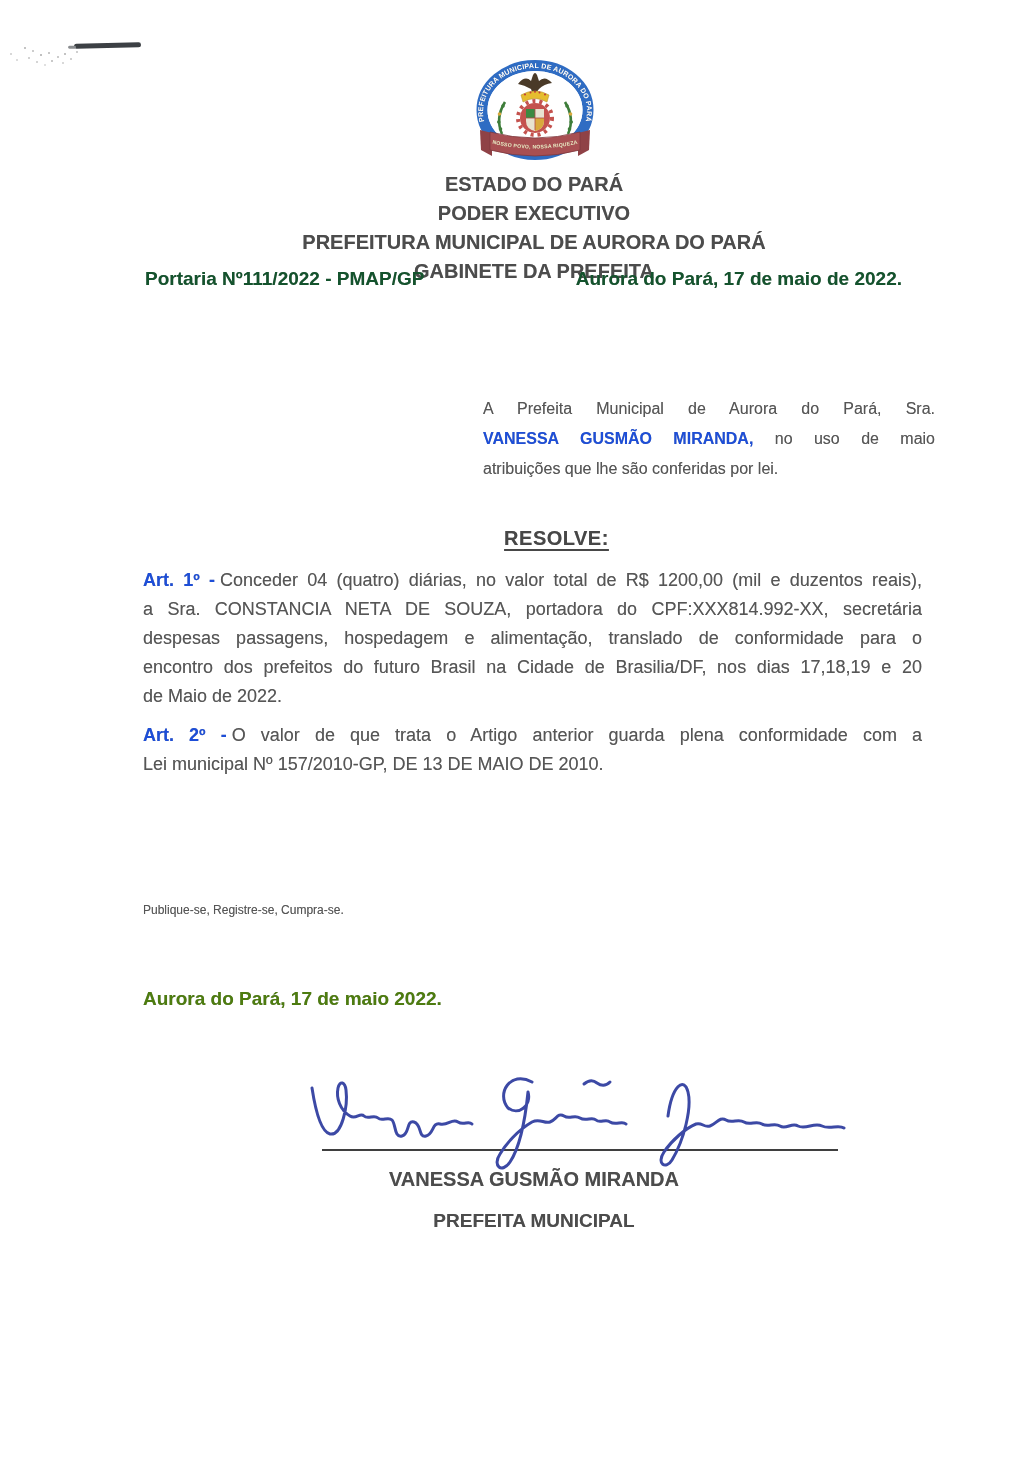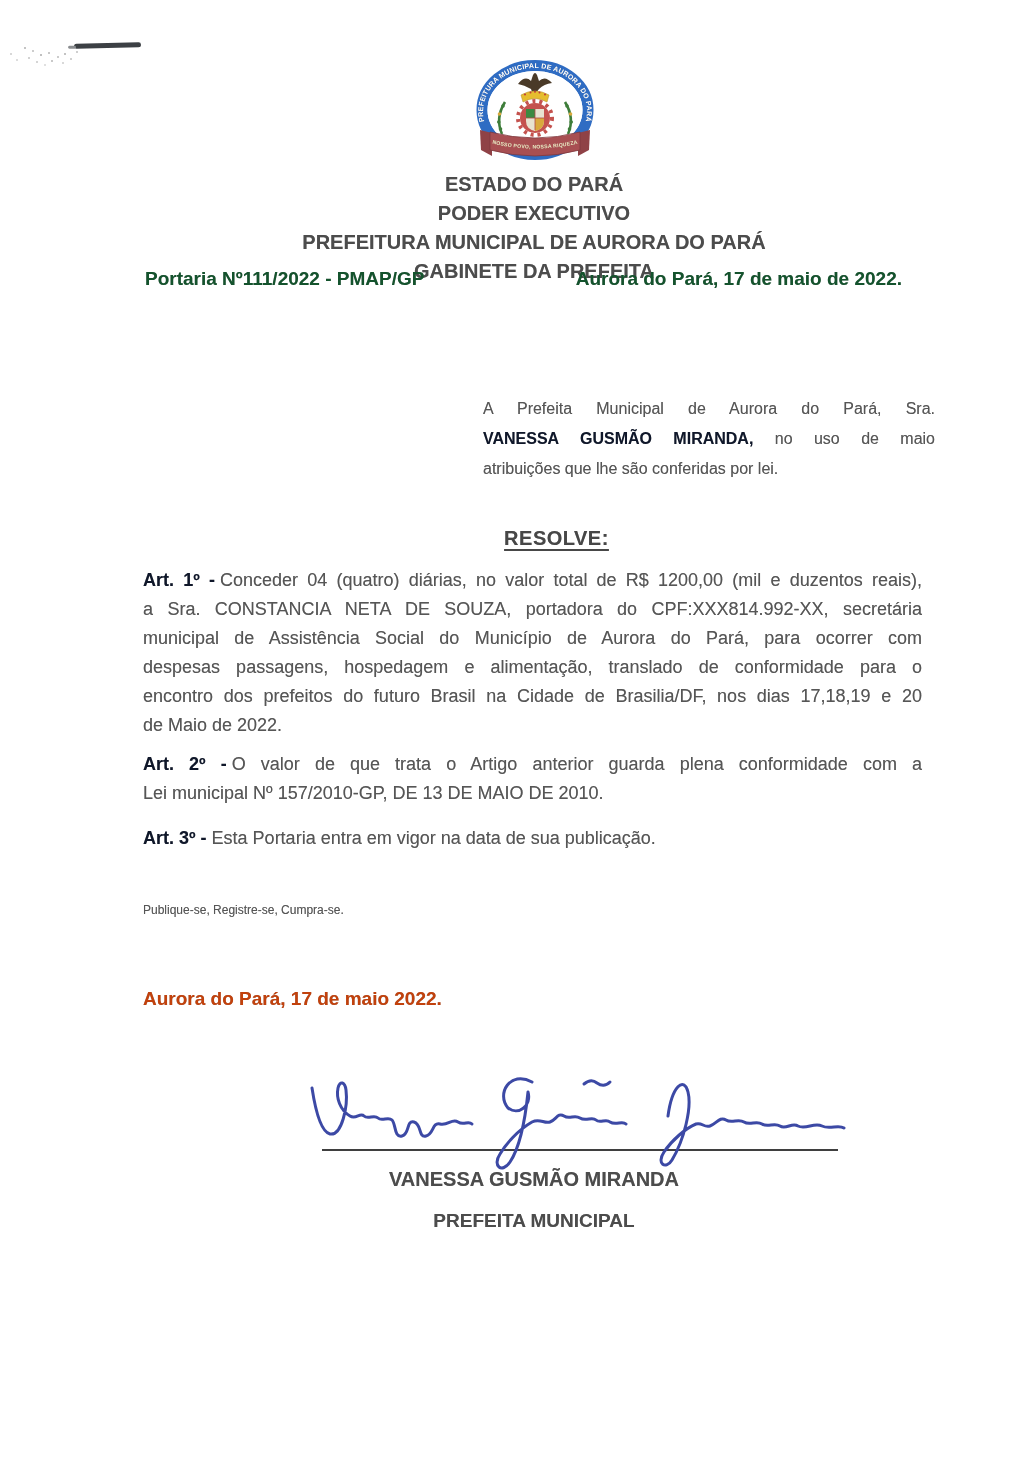--- a/index.html
+++ b/index.html
@@ -2,21 +2,21 @@
 <html><head>
 <meta charset="utf-8">
 <style>
   html,body{margin:0;padding:0;}
   body{
     width:1028px;height:1466px;background:#ffffff;
     font-family:"Liberation Sans",sans-serif;color:#565656;
     position:relative;overflow:hidden;
     text-shadow:0 0 .5px rgba(100,100,100,.55);
   }
-  .b{font-weight:bold;color:#0f172a;}
+  .b{font-weight:bold;color:#1d4ed8;}
   
   .artifact-line{position:absolute;left:74px;top:43px;width:67px;height:5px;
     background:#3c4044;border-radius:3px;transform:rotate(-1.2deg);}
   .artifact-line::after{content:"";position:absolute;left:-6px;top:2px;width:8px;height:3px;
     background:#8a8d90;border-radius:2px;}
   .artifact-speckle{position:absolute;left:24px;top:47px;width:2px;height:2px;background:#c4c4c4;
     box-shadow:8px 3px 0 #cdcdcd,16px 7px 0 #c0c0c0,4px 10px 0 #d2d2d2,24px 5px 0 #c8c8c8,
     33px 9px 0 #cccccc,12px 14px 0 #d5d5d5,27px 13px 0 #c9c9c9,40px 6px 0 #c3c3c3,
     46px 11px 0 #d0d0d0,-14px 6px 0 #d8d8d8,-8px 12px 0 #dddddd,52px 4px 0 #cfcfcf,
     38px 15px 0 #d9d9d9,20px 17px 0 #e0e0e0;}
@@ -32,21 +32,21 @@
   .resolve{top:527px;font-size:20px;}
   .resolve span{font-weight:bold;color:#474747;text-decoration:underline;
     text-underline-offset:4px;text-decoration-thickness:2px;letter-spacing:.5px;padding-left:45px;}
   .articles{position:absolute;left:143px;top:566px;width:779px;font-size:18px;line-height:29px;}
   .art{margin:0;}
   .art + .art{margin-top:0;}
   #art2{margin-top:10px;}
   #art3{margin-top:16px;}
   .art .b{margin-right:5px;}
   .publique{position:absolute;left:143px;top:903px;font-size:12px;}
-  .closing-date{position:absolute;left:143px;top:988px;font-size:19px;font-weight:bold;color:#c2410c;}
+  .closing-date{position:absolute;left:143px;top:988px;font-size:19px;font-weight:bold;color:#4d7c0f;}
   .sig-svg{position:absolute;left:300px;top:1066px;}
   .sig-name{top:1168px;font-weight:bold;color:#4c4c4c;font-size:20px;}
   .sig-title{top:1210px;font-weight:bold;color:#4c4c4c;font-size:19px;}
 </style>
 </head>
 <body>
 
 <div class="artifact-line"></div>
 <div class="artifact-speckle"></div>
 
@@ -115,31 +115,27 @@
 </div>
 
 <div class="centercol resolve">
   <span>RESOLVE:</span>
 </div>
 
 <div class="articles">
   <div class="art" id="art1">
     <div class="jline"><span class="b">Art. 1º -</span><span>Conceder 04 (quatro) diárias, no valor total de R$ 1200,00 (mil e duzentos reais),</span></div>
     <div class="jline">a Sra. CONSTANCIA NETA DE SOUZA, portadora do CPF:XXX814.992-XX, secretária</div>
-    <div class="jline">municipal de Assistência Social do Município de Aurora do Pará, para ocorrer com</div>
     <div class="jline">despesas passagens, hospedagem e alimentação, translado de conformidade para o</div>
     <div class="jline">encontro dos prefeitos do futuro Brasil na Cidade de Brasilia/DF, nos dias 17,18,19 e 20</div>
     <div>de Maio de 2022.</div>
   </div>
   <div class="art" id="art2">
     <div class="jline"><span class="b">Art. 2º -</span><span>O valor de que trata o Artigo anterior guarda plena conformidade com a</span></div>
     <div>Lei municipal Nº 157/2010-GP, DE 13 DE MAIO DE 2010.</div>
-  </div>
-  <div class="art" id="art3">
-    <div><span class="b">Art. 3º -</span><span>Esta Portaria entra em vigor na data de sua publicação.</span></div>
   </div>
 </div>
 
 <div class="publique">Publique-se, Registre-se, Cumpra-se.</div>
 <div class="closing-date">Aurora do Pará, 17 de maio 2022.</div>
 
 <svg class="sig-svg" width="560" height="108" viewBox="0 0 560 108">
   <path d="M22,84 L538,84" stroke="#3f3f3f" stroke-width="1.8"></path>
   <g fill="none" stroke="#3c49a5" stroke-width="3" stroke-linecap="round" stroke-linejoin="round">
     <path d="M12,22 C16,48 22,66 30,68 C42,70 48,40 46,24 C45,16 40,14 38,22 C36,32 40,44 50,50 C56,54 60,46 64,50 C68,54 74,48 78,52 C82,56 88,50 92,54 C96,58 94,72 102,70 C110,68 106,54 114,56 C122,58 118,72 126,70 C134,68 132,56 140,58 C148,60 152,52 158,56 C164,60 168,54 172,58"></path>

